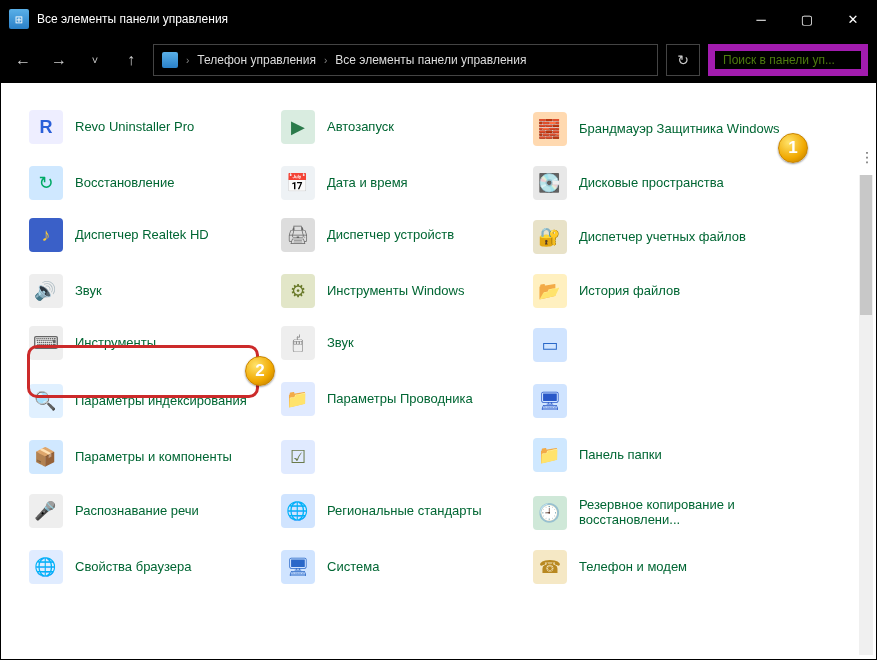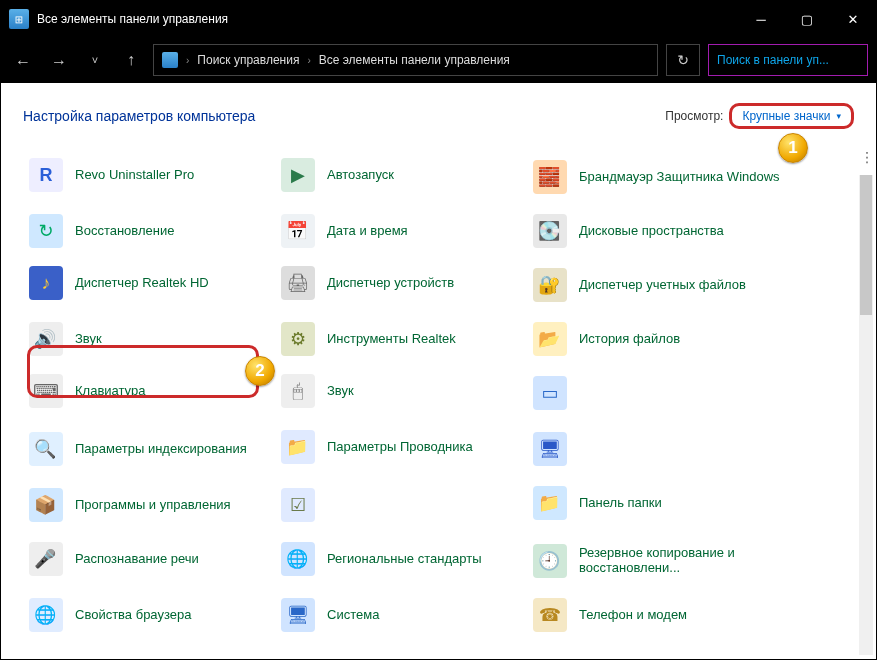--- a/index.html
+++ b/index.html
@@ -6,21 +6,21 @@
   body { width: 877px; height: 660px; background: #fff; overflow: hidden; border: 1px solid #000; }
   .titlebar { height: 36px; background: #000; color: #fff; display: flex; align-items: center; font-size: 12px; }
   .titlebar .icon-slot { width: 20px; height: 20px; margin: 0 8px; background: linear-gradient(#5ab0e8,#2a80c8); border-radius: 2px; display:flex;align-items:center;justify-content:center;font-size:10px;color:#fff; }
   .titlebar .tb-title { flex: 1; }
   .titlebar .wbtn { width: 46px; height: 36px; display:flex;align-items:center;justify-content:center;color:#fff;font-size:13px;font-family:Arial; }
   .navbar { height: 46px; background: #000; display:flex; align-items:center; padding: 0 8px; gap: 8px; }
   .navbtn { width: 28px; height: 28px; display:flex; align-items:center; justify-content:center; color:#ccc; font-size:16px; }
   .addrbar { flex:1; height:32px; border:1px solid #444; display:flex; align-items:center; padding:0 8px; color:#ddd; font-size:12px; gap:6px; }
   .addr-sep { color:#888; font-size:10px; margin:0 2px; }
   .refresh { width:34px; height:32px; border:1px solid #444; display:flex;align-items:center;justify-content:center; color:#ccc;font-size:14px;}
-  .search { width:160px; height:32px; border:1px solid #a21caf; display:flex;align-items:center; padding:0 8px; color:#0ea5e9; font-size:12px; gap:6px;}
+  .search { width:160px; height:32px; border:7px solid #a21caf; display:flex;align-items:center; padding:0 8px; color:#4d7c0f; font-size:12px; gap:6px;}
   .content { position:relative; padding: 20px 22px 10px 22px; height: calc(660px - 36px - 46px); }
   .header-row { display:flex; align-items:center; margin-bottom: 22px; }
   .htitle { color:#003399; font-size:14px; }
   .view-group { margin-left:auto; display:flex; align-items:center; gap:6px; font-size:12px; position:relative;}
   .view-label { color:#333; }
   .view-select { color:#0066cc; border:3px solid #cc2a2a; border-radius:10px; padding:3px 10px 3px 10px; display:flex;align-items:center;gap:4px; background:#fff;}
   .view-select::after { content:"▾"; color:#0066cc; font-size:9px; margin-left:2px;}
   .callout-badge { position:absolute; width:30px; height:30px; border-radius:50%; background:radial-gradient(circle at 35% 30%, #ffe36b, #f0a800 60%, #b47500); color:#fff; font-weight:bold; display:flex;align-items:center;justify-content:center; font-size:17px; border:1px solid #c88400; box-shadow:0 1px 2px rgba(0,0,0,.4);}
   .badge1 { right:68px; top:50px; }
   .grid { display:grid; grid-template-columns: 248px 248px 280px; column-gap: 4px; row-gap: 4px; }
@@ -73,42 +73,33 @@
 </div>
 
 <div class="navbar">
   <div class="navbtn">←</div>
   <div class="navbtn">→</div>
   <div class="navbtn" style="font-size:11px">˅</div>
   <div class="navbtn">↑</div>
   <div class="addrbar">
     <span style="width:16px;height:16px;background:linear-gradient(#5ab0e8,#2a80c8);border-radius:2px;"></span>
     <span class="addr-sep">›</span>
-    <span>Поиск управления</span>
+    <span>Телефон управления</span>
     <span class="addr-sep">›</span>
     <span>Все элементы панели управления</span>
   </div>
   <div class="refresh">↻</div>
   <div class="search">
     <span>Поиск в панели уп...</span>
   </div>
 </div>
 
 <div class="content">
   <div class="vdots">⋮</div>
 
-  <div class="header-row">
-    <div class="htitle">Настройка параметров компьютера</div>
-    <div class="view-group">
-      <span class="view-label">Просмотр:</span>
-      <span class="view-select">
-          <span>Крупные значки</span>
-        </span>
-    </div>
-  </div>
   <div class="callout-badge badge1">1</div>
 
   <div class="grid">
     <div class="cpitem">
         <div class="cpicon i-revo">R</div>
         <div class="label">Revo Uninstaller Pro</div>
       </div>
     <div class="cpitem">
         <div class="cpicon i-auto">▶</div>
         <div class="label">Автозапуск</div>
@@ -143,30 +134,30 @@
         <div class="cpicon i-cred">🔐</div>
         <div class="label">Диспетчер учетных файлов</div>
       </div>
 
     <div class="cpitem">
         <div class="cpicon i-sound">🔊</div>
         <div class="label">Звук</div>
       </div>
     <div class="cpitem">
         <div class="cpicon i-tools">⚙</div>
-        <div class="label">Инструменты Realtek</div>
+        <div class="label">Инструменты Windows</div>
       </div>
     <div class="cpitem">
         <div class="cpicon i-history">📂</div>
         <div class="label">История файлов</div>
       </div>
 
     <div class="cpitem">
         <div class="cpicon i-kb">⌨</div>
-        <div class="label">Клавиатура</div>
+        <div class="label">Инструменты</div>
       </div>
     <div class="cpitem">
         <div class="cpicon i-mouse">🖱</div>
         <div class="label">Звук</div>
       </div>
     <div class="cpitem twoline">
         <div class="cpicon i-taskbar">▭</div>
       </div>
 
     <div class="cpitem twoline">
@@ -176,21 +167,21 @@
     <div class="cpitem">
         <div class="cpicon i-explorer">📁</div>
         <div class="label">Параметры Проводника</div>
       </div>
     <div class="cpitem twoline">
         <div class="cpicon i-rdp">🖥</div>
       </div>
 
     <div class="cpitem twoline">
         <div class="cpicon i-prog">📦</div>
-        <div class="label">Программы и управления</div>
+        <div class="label">Параметры и компоненты</div>
       </div>
     <div class="cpitem twoline">
         <div class="cpicon i-defprog">☑</div>
       </div>
     <div class="cpitem">
         <div class="cpicon i-workf">📁</div>
         <div class="label">Панель папки</div>
       </div>
 
     <div class="cpitem">

